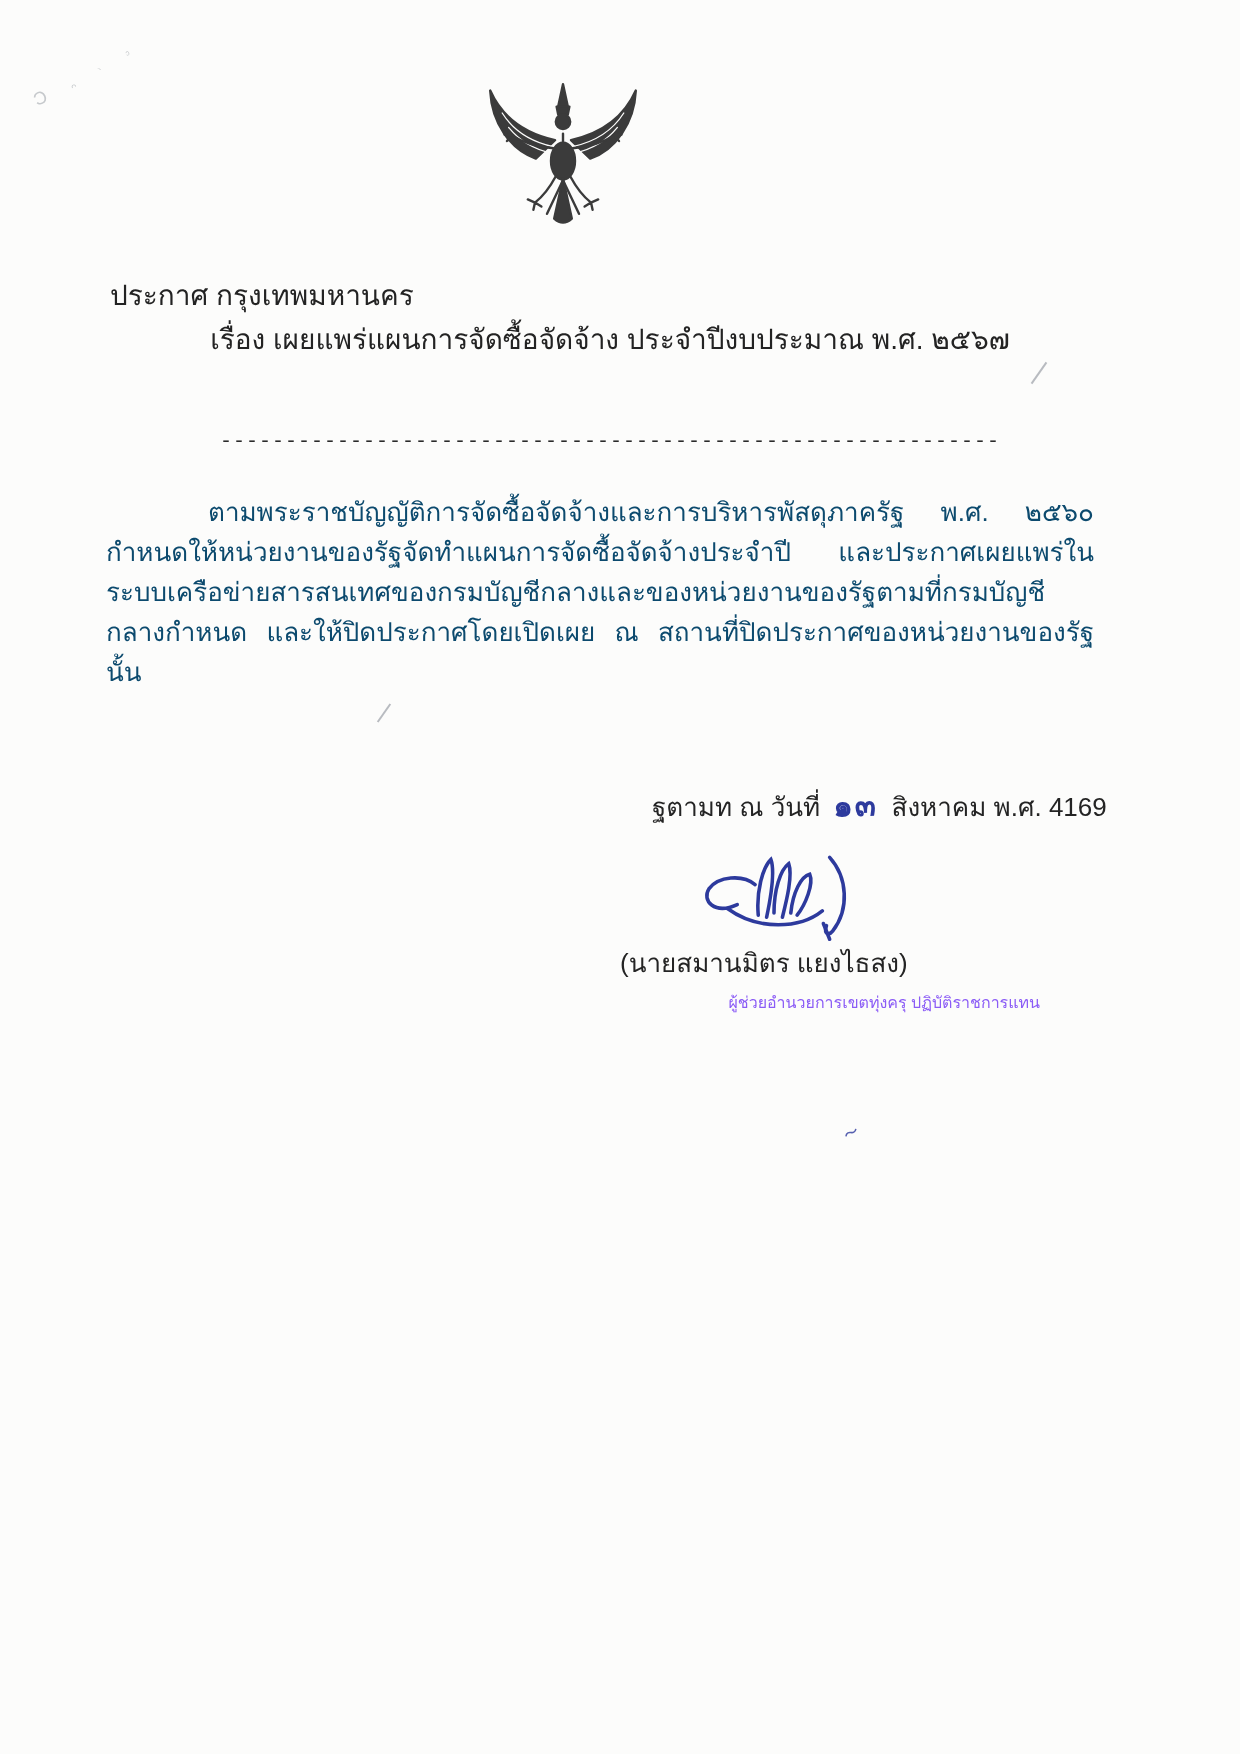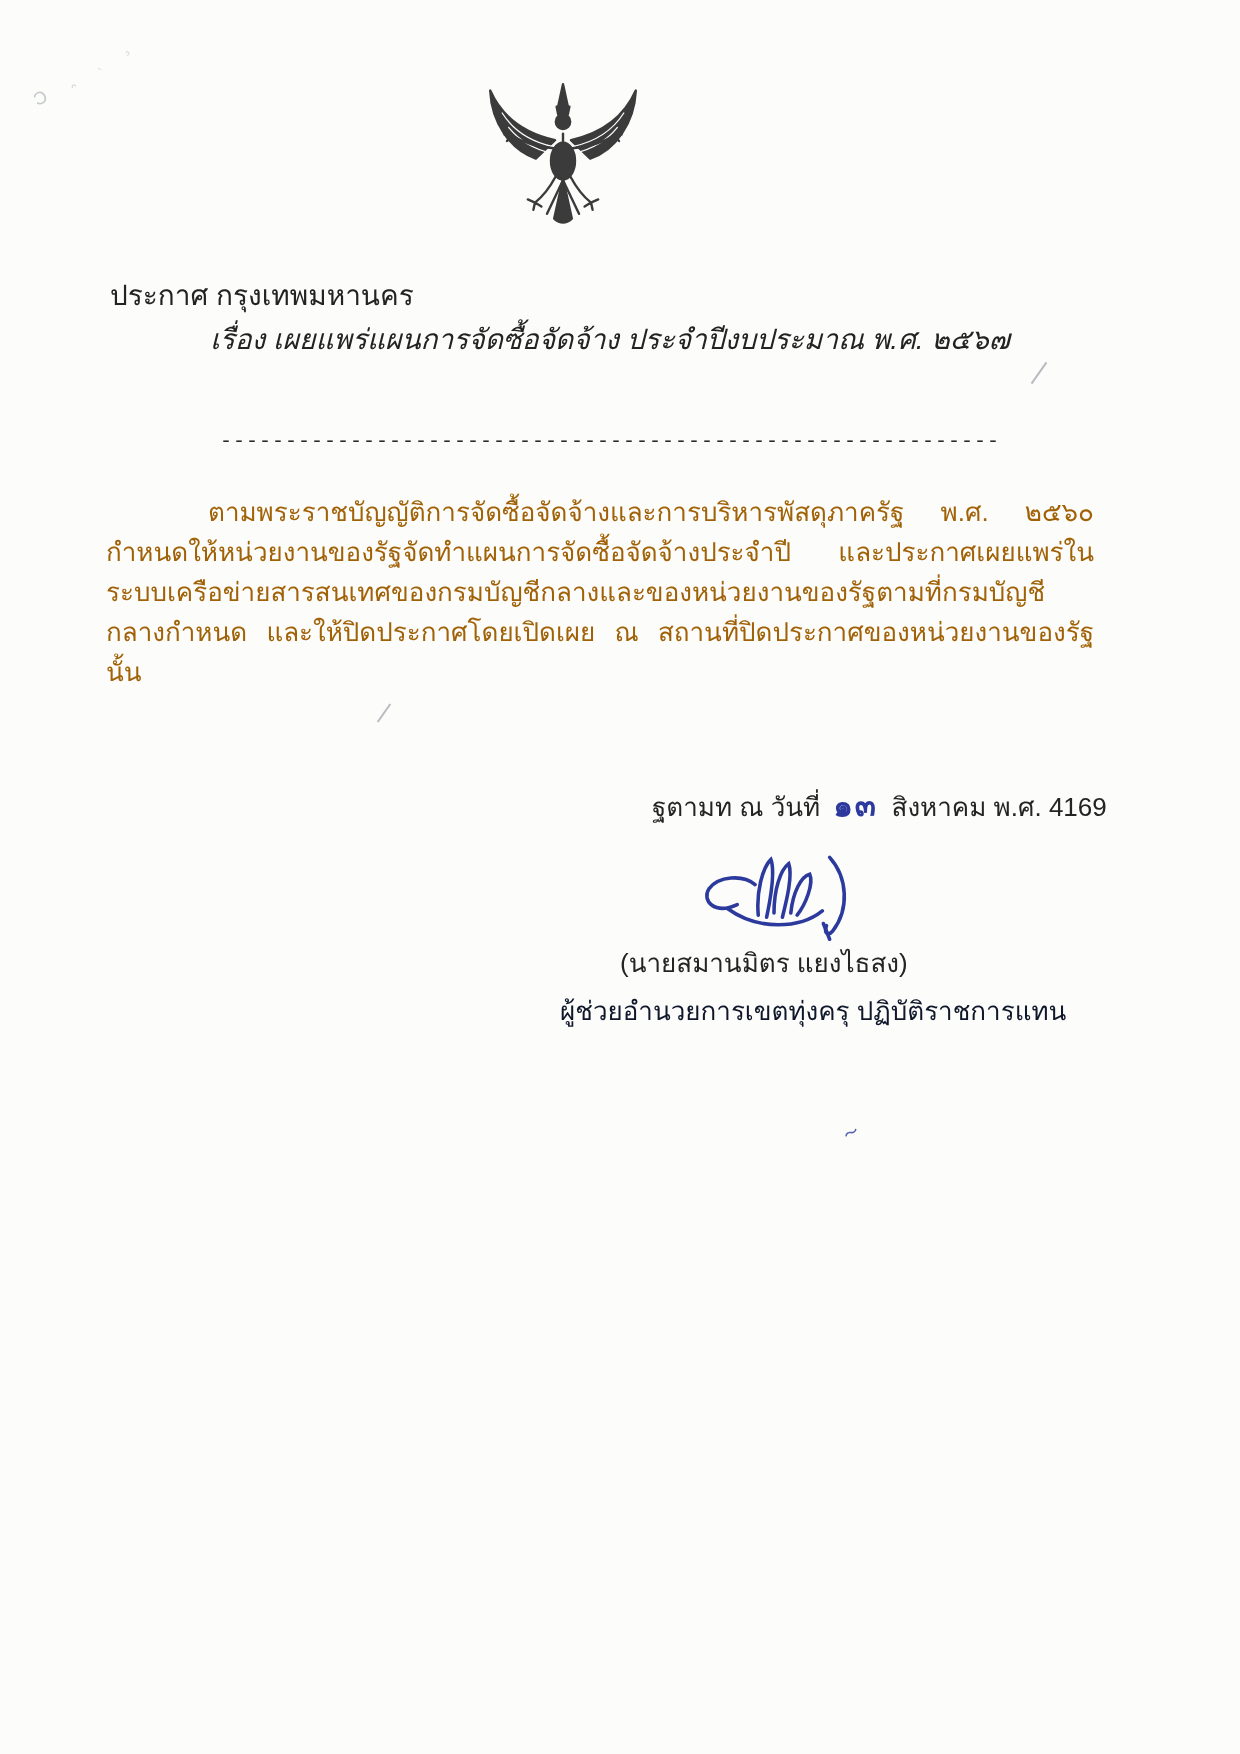--- a/index.html
+++ b/index.html
@@ -12,51 +12,51 @@
     color:#1f1f1f;
     overflow:hidden;
   }
   .emblem{position:absolute;left:483px;top:80px;width:160px;height:170px;}
   .doc-title{
     position:absolute;top:276px;left:110px;width:1000px;
     text-align:left;font-size:28px;line-height:40px;color:#232323;
   }
   .doc-subject{
     position:absolute;top:320px;left:110px;width:1000px;
-    text-align:center;font-size:28px;line-height:40px;color:#232323;font-style:italic;
+    text-align:center;font-size:28px;line-height:40px;color:#232323;
   }
   .separator{
     position:absolute;top:430px;left:110px;width:1000px;
     text-align:center;font-size:20px;letter-spacing:1px;color:#2a2a2a;
     font-family:"Liberation Mono","DejaVu Sans Mono",monospace;
   }
   .body-par{
     position:absolute;left:106px;width:988px;
-    font-size:26px;line-height:40px;color:#a16207;
+    font-size:26px;line-height:40px;color:#0c4a6e;
     text-indent:102px;text-align:justify;
   }
   .par-1{top:466px;}
   .par-2{top:630px;}
   .issuance{
     position:absolute;top:780px;left:652px;width:420px;
     font-size:26px;color:#242424;white-space:nowrap;
   }
   .day-handwritten{
     color:#2d3a9d;font-size:31px;font-weight:bold;
     display:inline-block;transform:rotate(-2deg);
     margin:0 6px;letter-spacing:2px;
   }
   .signature-svg{position:absolute;left:695px;top:850px;width:200px;height:105px;}
   .sig-name{
     position:absolute;top:942px;left:620px;width:390px;
     text-align:left;font-size:26px;color:#242424;white-space:nowrap;
   }
   .sig-pos1{
     position:absolute;top:990px;left:560px;width:480px;
-    text-align:right;font-size:26px;color:#0f172a;white-space:nowrap;
+    text-align:right;font-size:16px;color:#8b5cf6;white-space:nowrap;
   }
   .sig-pos2{
     position:absolute;top:1036px;left:560px;width:480px;
     text-align:center;font-size:26px;color:#242424;white-space:nowrap;
   }
   
   .smudge{position:absolute;color:#9aa0a6;font-size:14px;transform:rotate(-25deg);opacity:.55;}
   .sm-1{left:34px;top:88px;font-size:18px;}
   .sm-2{left:72px;top:80px;}
   .sm-3{left:95px;top:58px;font-size:12px;}

